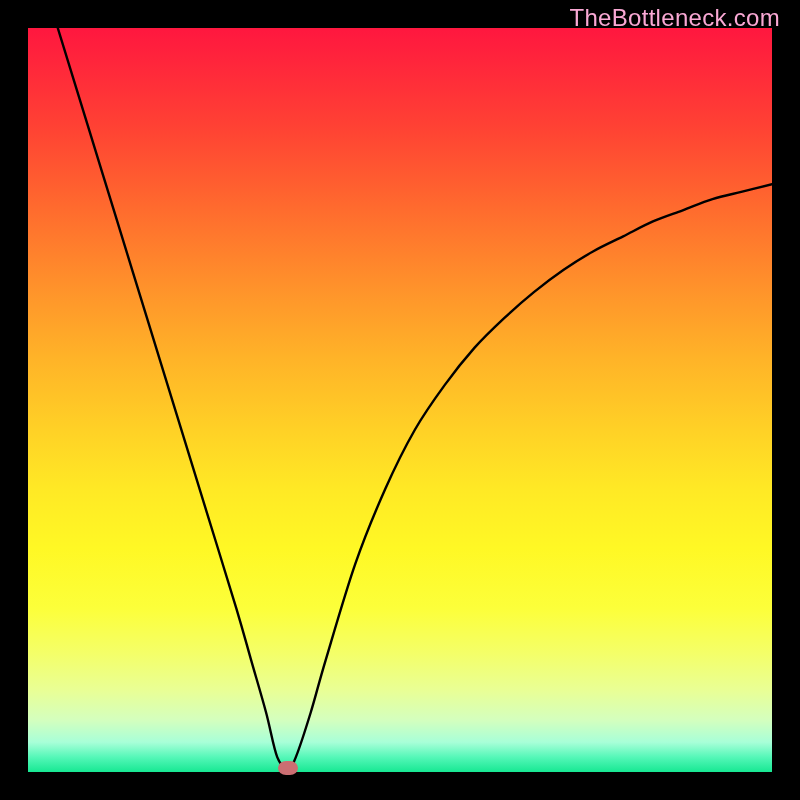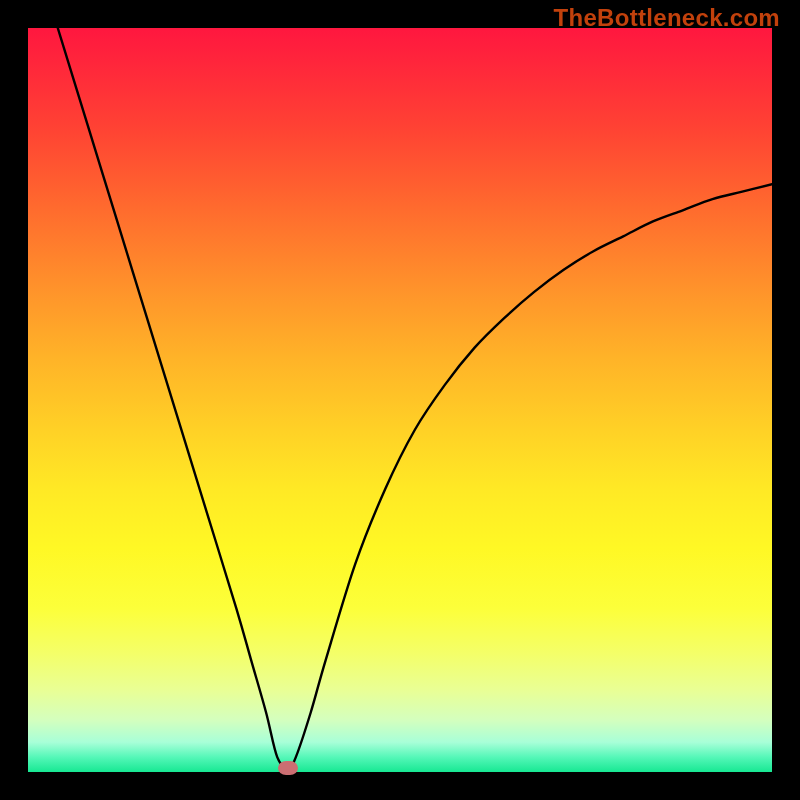--- a/index.html
+++ b/index.html
@@ -9,22 +9,22 @@
     height: 800px;
     background: #000;
     position: relative;
   }
   .watermark {
     position: absolute;
     top: 4px;
     right: 20px;
     font-family: Arial, Helvetica, sans-serif;
     font-size: 24px;
-    font-weight: 700;
-    color: #c2410c;
+    font-weight: 400;
+    color: #f9a8d4;
     letter-spacing: 0.3px;
   }
   .plot {
     position: absolute;
     left: 28px;
     top: 28px;
     width: 744px;
     height: 744px;
   }
   .grad {

